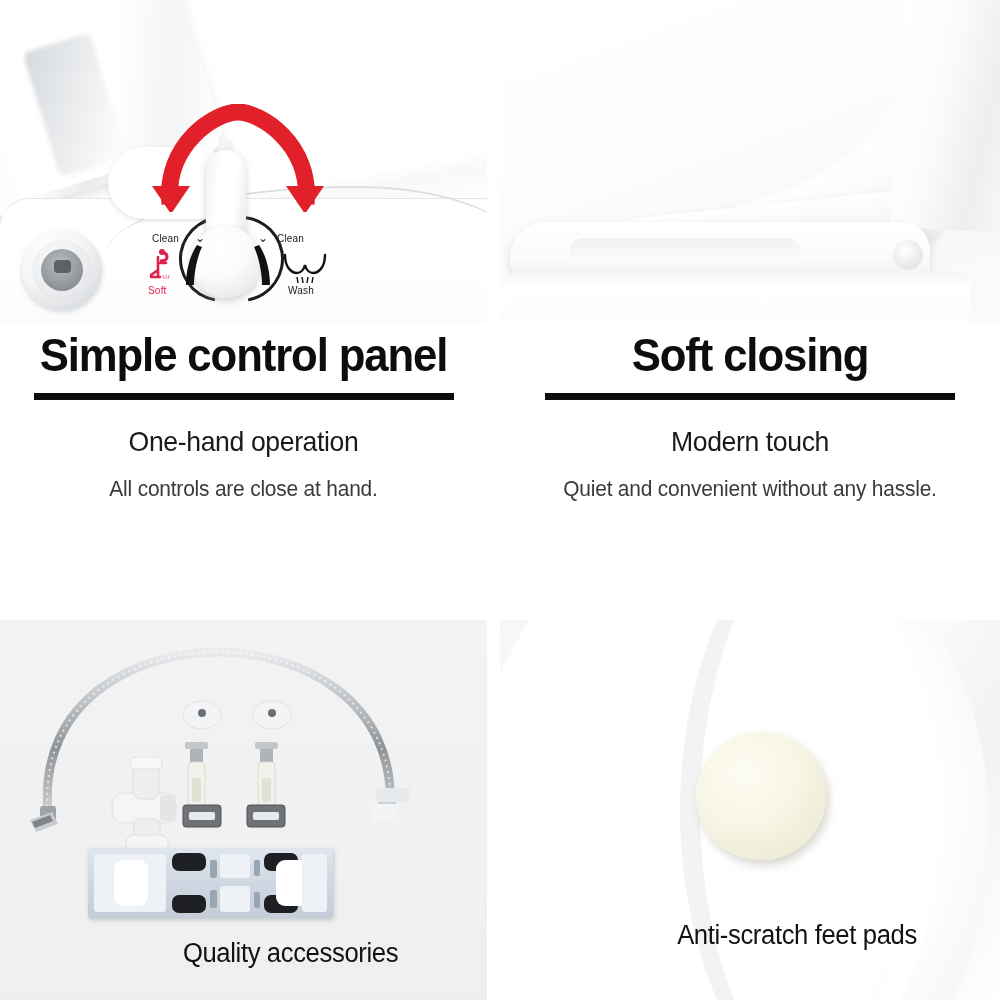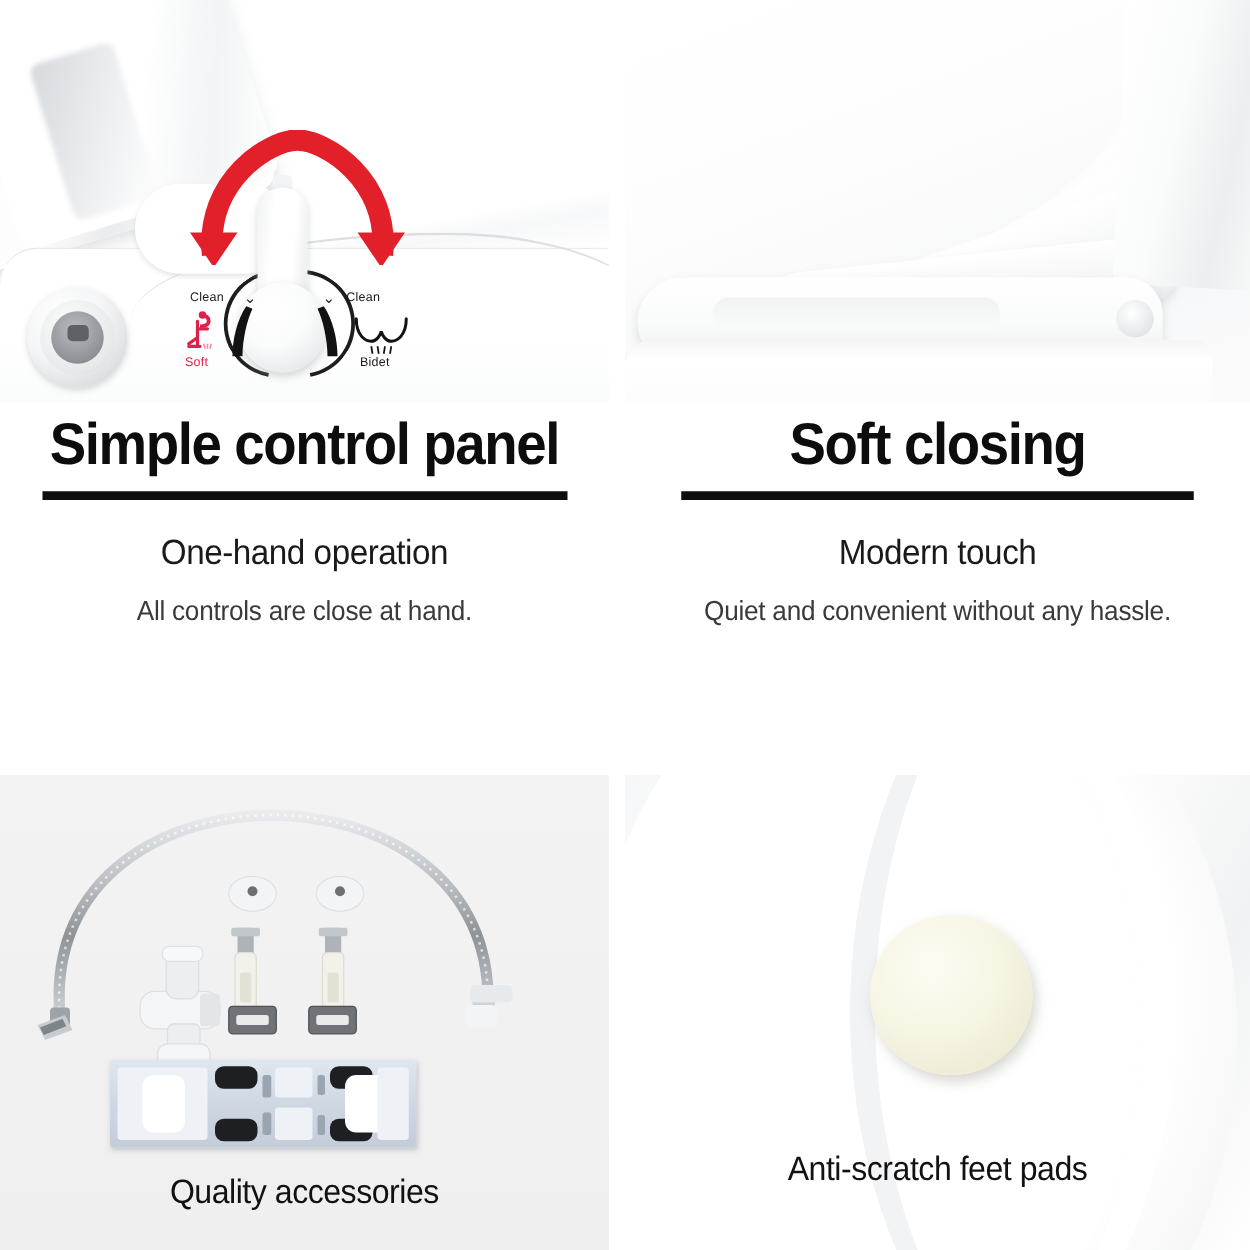--- a/index.html
+++ b/index.html
@@ -6,21 +6,21 @@
   * { margin:0; padding:0; box-sizing:border-box; }
   html, body {
     width:1000px; height:1000px;
     background:#ffffff;
     font-family:"Liberation Sans", sans-serif;
     overflow:hidden;
   }
   #root { position:relative; width:1000px; height:1000px; background:#ffffff; }
 
   
-  .panel { position:absolute; overflow:hidden; background:#f2f2f2; }
+  .panel { position:absolute; overflow:hidden; background:#f2f2f2;padding-left:47px; }
 
   
   #p-tl { left:0; top:0; width:487px; height:322px; background:#fdfdfd; }
   .tl-bgwhite {
     position:absolute; left:0; top:0; width:100%; height:100%;
     background:
       linear-gradient(170deg,#ffffff 0%,#ffffff 58%,#f7f8f9 62%,#ffffff 70%);
   }
   
   .tl-lid {
@@ -293,21 +293,21 @@
       <path d="M22 100 C 16 40, 68 8, 90 8 C 112 8, 164 40, 158 100" fill="none" stroke="#e2202a" stroke-width="17" stroke-linecap="butt"></path>
       <polygon points="4,82 42,82 23,110" fill="#e2202a"></polygon>
       <polygon points="138,82 176,82 157,110" fill="#e2202a"></polygon>
     </svg>
 
     <span class="tl-lbl" style="left:152px; top:233px;">Clean</span>
     <span class="tl-chev" style="left:195px; top:232px;">⌄</span>
     <span class="tl-lbl red" style="left:148px; top:285px;">Soft</span>
     <span class="tl-lbl" style="left:277px; top:233px;">Clean</span>
     <span class="tl-chev" style="left:258px; top:232px;">⌄</span>
-    <span class="tl-lbl" style="left:288px; top:285px;">Bidet</span>
+    <span class="tl-lbl" style="left:288px; top:285px;">Wash</span>
 
     <svg class="tl-pict" style="left:146px; top:248px; width:28px; height:36px;" viewBox="0 0 28 36">
       <path d="M14 4 q7 0 7 5 q0 4 -7 4" fill="none" stroke="#e0204a" stroke-width="3"></path>
       <circle cx="16" cy="4" r="3" fill="#e0204a"></circle>
       <path d="M12 9 L12 22 M12 15 L20 15 M12 22 L5 27 M12 22 L12 29 M5 29 L14 29" stroke="#e0204a" stroke-width="2.6" fill="none" stroke-linecap="round"></path>
       <path d="M17 27 l1 4 M20 27 l0 4 M23 27 l-1 4" stroke="#f08aa2" stroke-width="1.2"></path>
     </svg>
 
     <svg class="tl-pict" style="left:180px; top:243px; width:24px; height:46px;" viewBox="0 0 24 46">
       <path d="M17 2 C 10 12, 6 28, 6 42 L 14 42 C 14 28, 18 12, 22 4 Z" fill="#121212"></path>

